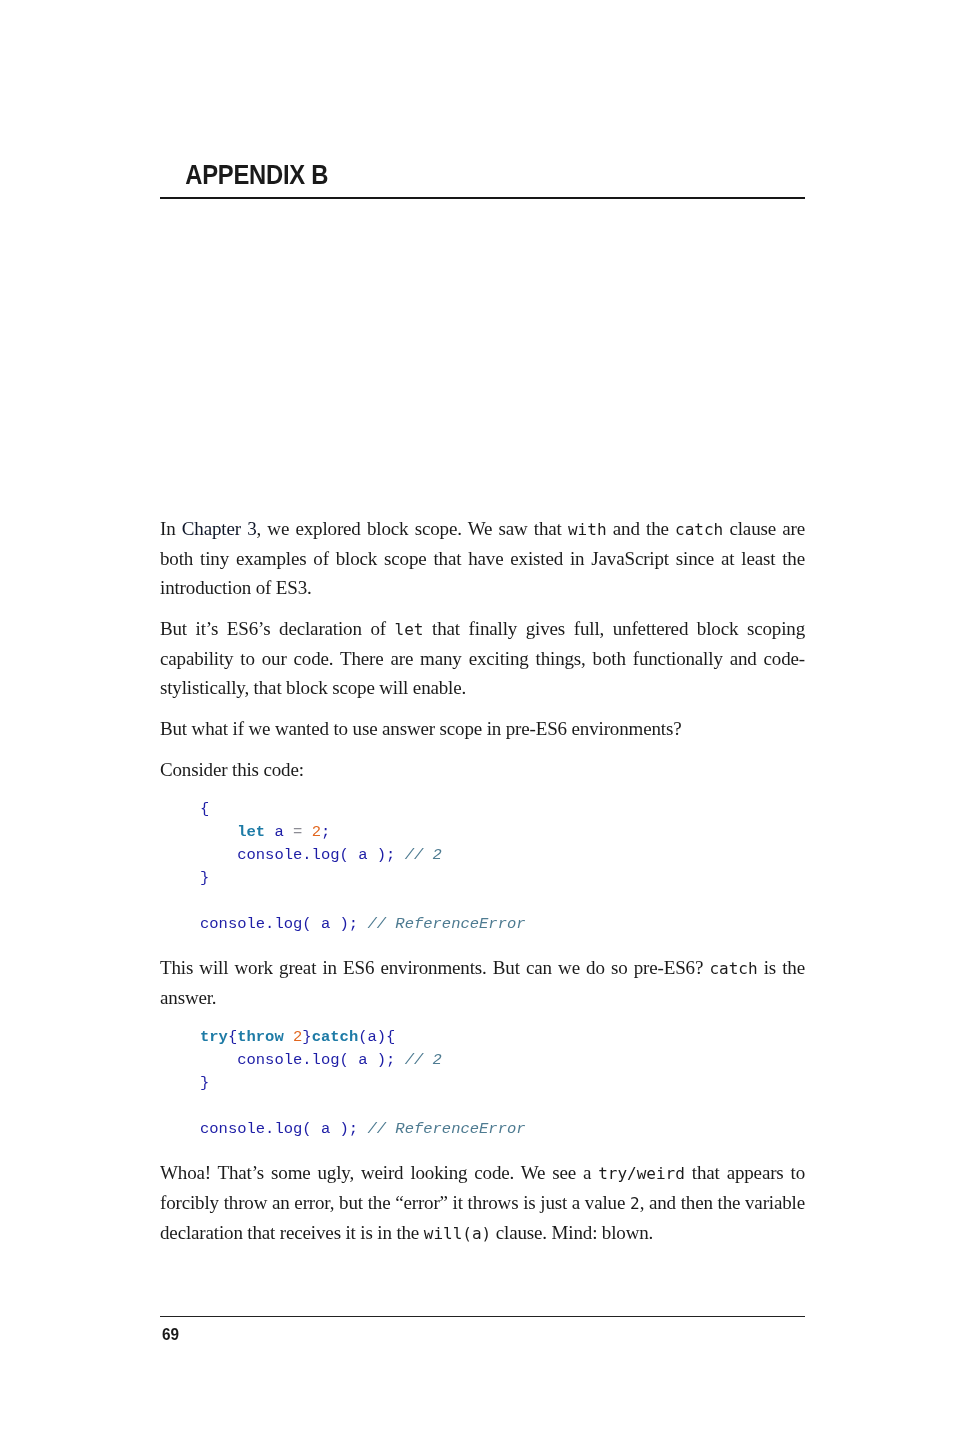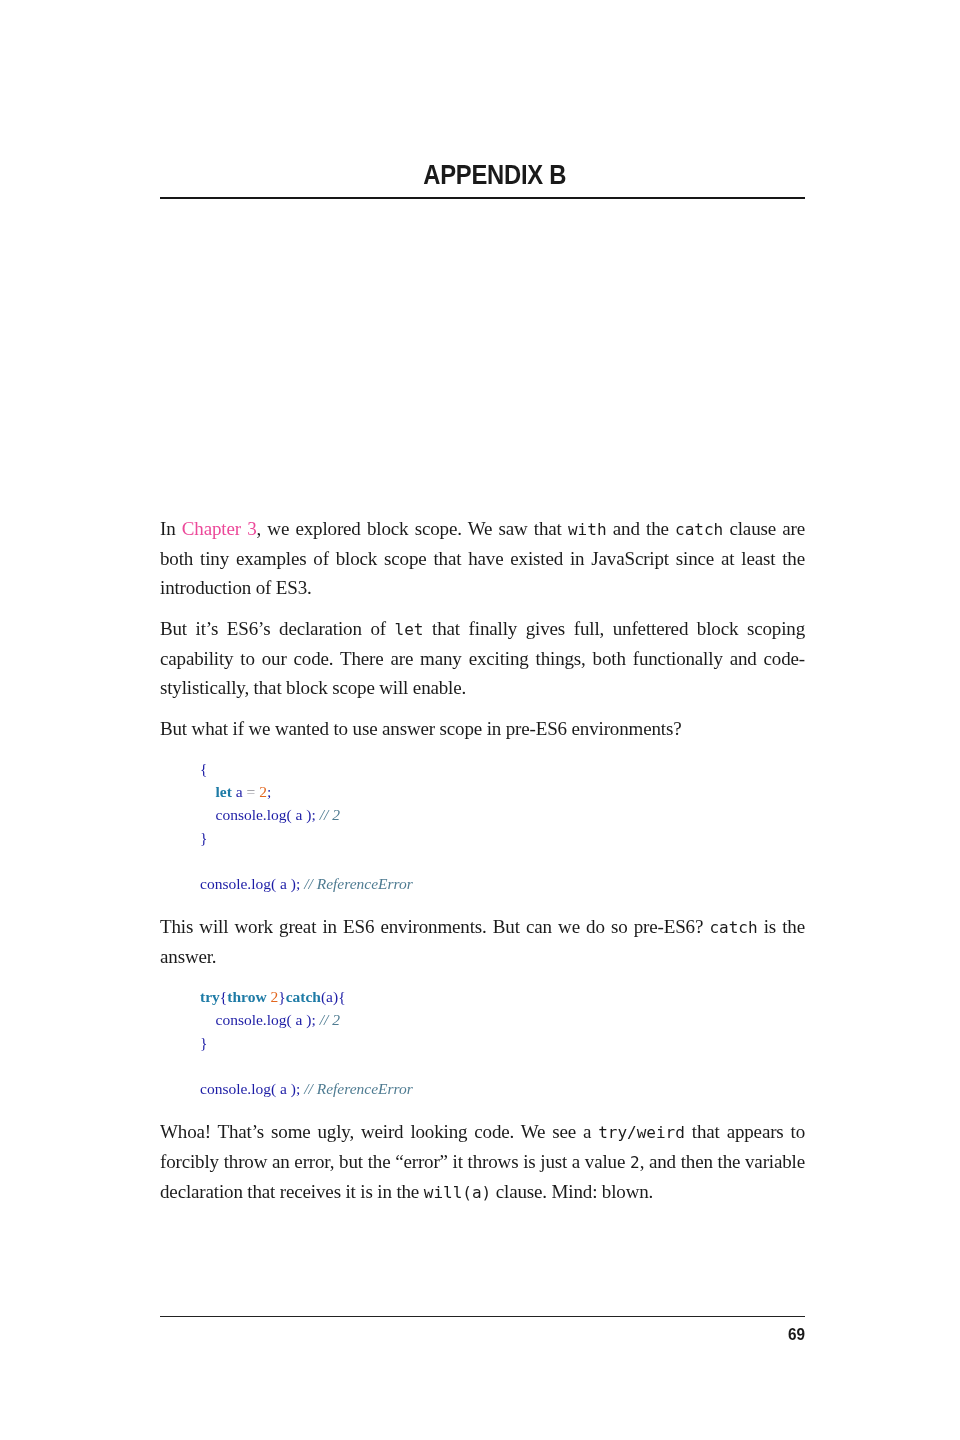--- a/index.html
+++ b/index.html
@@ -6,21 +6,21 @@
   body {
     width:960px; height:1440px;
     background:#ffffff;
     position:relative;
     font-family:"Liberation Serif", serif;
     overflow:hidden;
   }
   .page { position:absolute; left:0; top:0; width:960px; height:1440px; }
 
   
-  .header { position:absolute; left:160px; width:645px; top:161px; text-align:center; color:#1a1a1a; }
+  .header { position:absolute; left:160px; width:645px; top:161px; text-align:left; color:#1a1a1a; }
   .appendix-label {
     display:inline-block;
     font-family:"Liberation Sans", sans-serif;
     font-weight:bold;
     font-size:28px;
     line-height:1.0;
     letter-spacing:-0.3px;
     transform:scaleX(0.85);
     transform-origin:100% 50%;
   }
@@ -40,39 +40,39 @@
   
   .body-content {
     position:absolute; left:160px; width:645px; top:514px;
     font-size:19px; line-height:29px;
     letter-spacing:-0.15px;
     text-align:justify;
     color:#1b1b1b;
   }
   .body-content p { margin:0 0 12px 0; }
   .ic { font-family:"DejaVu Sans Mono", monospace; font-size:16px; letter-spacing:0;margin-top:43px; }
-  .link { color:#ec4899; cursor:pointer; }
+  .link { color:#0f172a; cursor:pointer; }
 
   pre.code {
-    font-family:Liberation Serif, serif;
+    font-family:Liberation Mono, monospace;
     font-size:15.5px; line-height:23px;
     letter-spacing:0; word-spacing:0;
     text-align:left;
     margin:14px 0 17px 40px;
     color:#1d1da6;
     white-space:pre;
   }
   .tok-plain   { color:#1d1da6; }
   .tok-kw      { color:#1e7ba6; font-weight:bold; }
   .tok-num     { color:#e2661e; }
   .tok-op      { color:#8c8c94; }
   .tok-comment { color:#4e7b91; font-style:italic; }
 
   
-  .footer { position:absolute; left:160px; width:645px; top:1316px; text-align:right; }
+  .footer { position:absolute; left:160px; width:645px; top:1316px; }
   .footer-rule { border:0; border-top:1.5px solid #222222; margin:0; }
   .page-number {
     display:inline-block;
     font-family:"Liberation Sans", sans-serif;
     font-weight:bold;
     font-size:17px;
     color:#1a1a1a;
     margin-top:8px;
     transform:scaleX(0.9);
     transform-origin:100% 50%;
@@ -87,20 +87,21 @@
     <div>
       <span class="appendix-label">APPENDIX B</span>
     </div>
     <hr class="header-rule">
   </div>
 
   <div class="body-content">
       <p><span>In </span><span class="link">Chapter 3</span><span>, we explored block scope. We saw that </span><span class="ic">with</span><span> and the </span><span class="ic">catch</span><span> clause are both tiny examples of block scope that have existed in JavaScript since at least the introduction of ES3.</span></p>
       <p><span>But it’s ES6’s declaration of </span><span class="ic">let</span><span> that finally gives full, unfettered block scoping capability to our code. There are many exciting things, both functionally and code-stylistically, that block scope will enable.</span></p>
       <p><span>But what if we wanted to use answer scope in pre-ES6 environments?</span></p>
+      <p><span>Consider this code:</span></p>
       <pre class="code"><span class="tok-plain">{</span>
 <span class="tok-plain">    </span><span class="tok-kw">let</span><span class="tok-plain"> a </span><span class="tok-op">=</span><span class="tok-plain"> </span><span class="tok-num">2</span><span class="tok-plain">;</span>
 <span class="tok-plain">    console.log( a ); </span><span class="tok-comment">// 2</span>
 <span class="tok-plain">}</span>
 
 <span class="tok-plain">console.log( a ); </span><span class="tok-comment">// ReferenceError</span></pre>
       <p><span>This will work great in ES6 environments. But can we do so pre-ES6? </span><span class="ic">catch</span><span> is the answer.</span></p>
       <pre class="code"><span class="tok-kw">try</span><span class="tok-plain">{</span><span class="tok-kw">throw</span><span class="tok-plain"> </span><span class="tok-num">2</span><span class="tok-plain">}</span><span class="tok-kw">catch</span><span class="tok-plain">(a){</span>
 <span class="tok-plain">    console.log( a ); </span><span class="tok-comment">// 2</span>
 <span class="tok-plain">}</span>

